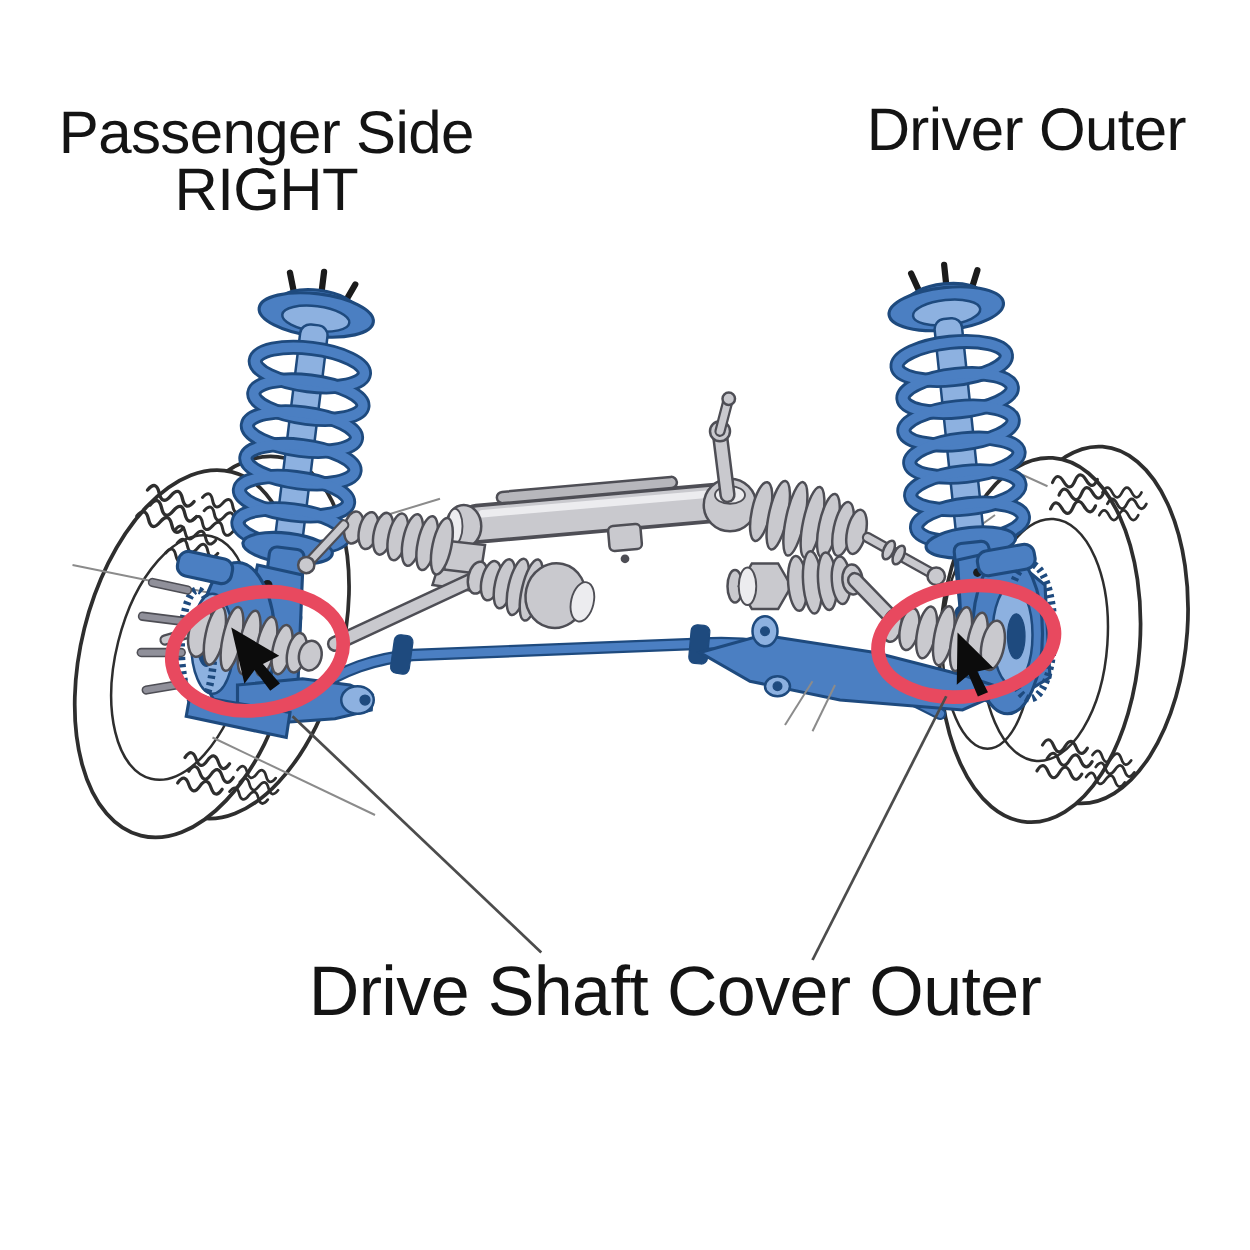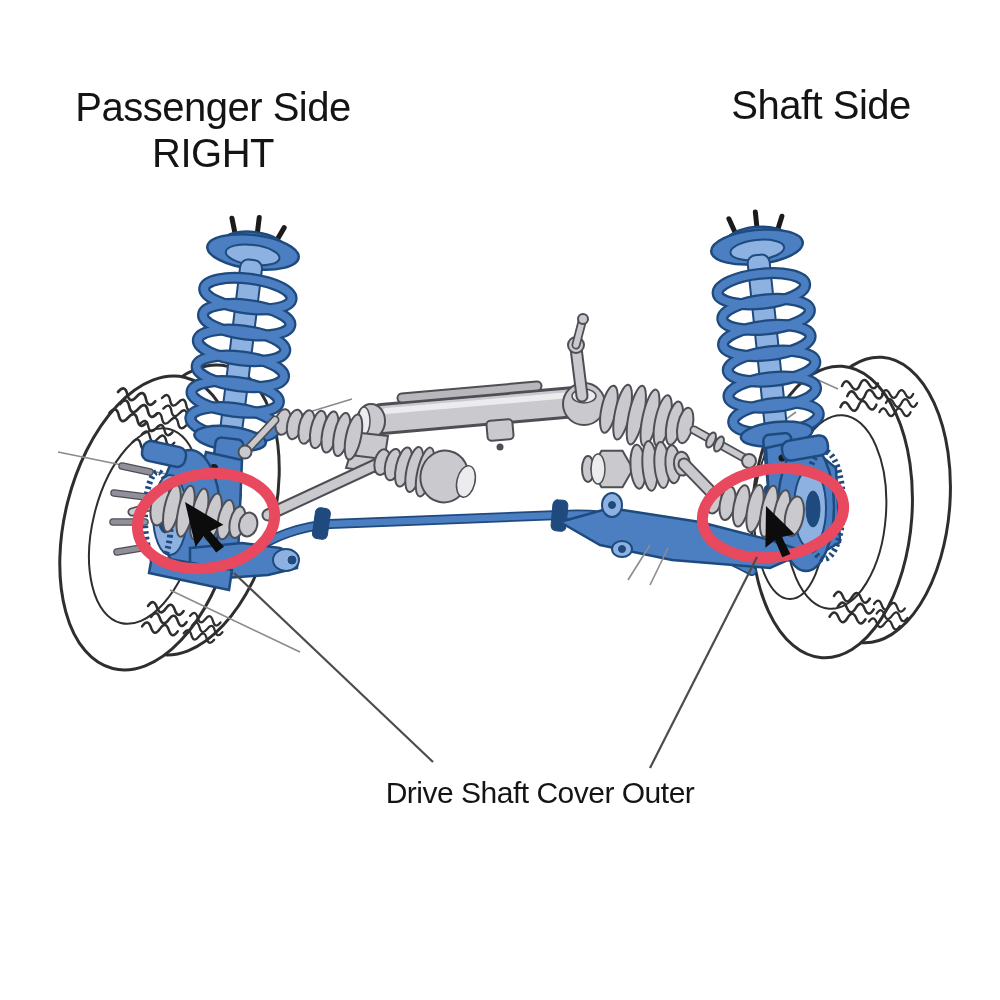--- a/index.html
+++ b/index.html
@@ -13,22 +13,22 @@
     --line-art:#2e2e2e;
     --leader-line:#4c4c4c;
     --text-color:#141414;
     --background:#ffffff;
   }
   html,body{margin:0;padding:0;background:#fff;}
   .stage{position:relative;width:1000px;height:1000px;background:var(--background);
          overflow:hidden;font-family:"Liberation Sans", sans-serif;}
   .stage svg{position:absolute;left:0;top:0;}
   .label{position:absolute;text-align:center;color:var(--text-color);letter-spacing:-0.5px;}
-  .label-top{font-size:40px;line-height:46px;}
-  .label-bottom{font-size:30px;line-height:53px;}
+  .label-top{font-size:48px;line-height:46px;}
+  .label-bottom{font-size:56px;line-height:53px;}
   .lbl-passenger{left:30px;top:84px;width:366px;}
   .lbl-driver{left:641px;top:82px;width:360px;}
   .lbl-part{left:225px;top:766px;width:630px;}
 
   
   .tire{fill:#fff;stroke:var(--line-art);stroke-width:3;}
   .tline{fill:none;stroke:var(--line-art);stroke-width:2;}
   .tread{fill:none;stroke:var(--line-art);stroke-width:1.7;stroke-linecap:round;}
   .blue{fill:var(--part-blue);stroke:var(--part-blue-dark);stroke-width:2.5;}
   .blueL{fill:var(--part-blue-light);stroke:var(--part-blue-dark);stroke-width:2;}
@@ -300,20 +300,20 @@
     <line class="leader" x1="234" y1="573" x2="433" y2="762"></line>
     <line class="leader" x1="757" y1="557" x2="650" y2="768"></line>
   </svg>
 
   <div class="label label-top lbl-passenger">
     <div>Passenger Side</div>
     <div>RIGHT</div>
   </div>
 
   <div class="label label-top lbl-driver">
-    <div>Shaft Side</div>
+    <div>Driver Outer</div>
   </div>
 
   <div class="label label-bottom lbl-part">
     <div>Drive Shaft Cover Outer</div>
   </div>
 
 </div>
 
 </body></html>

